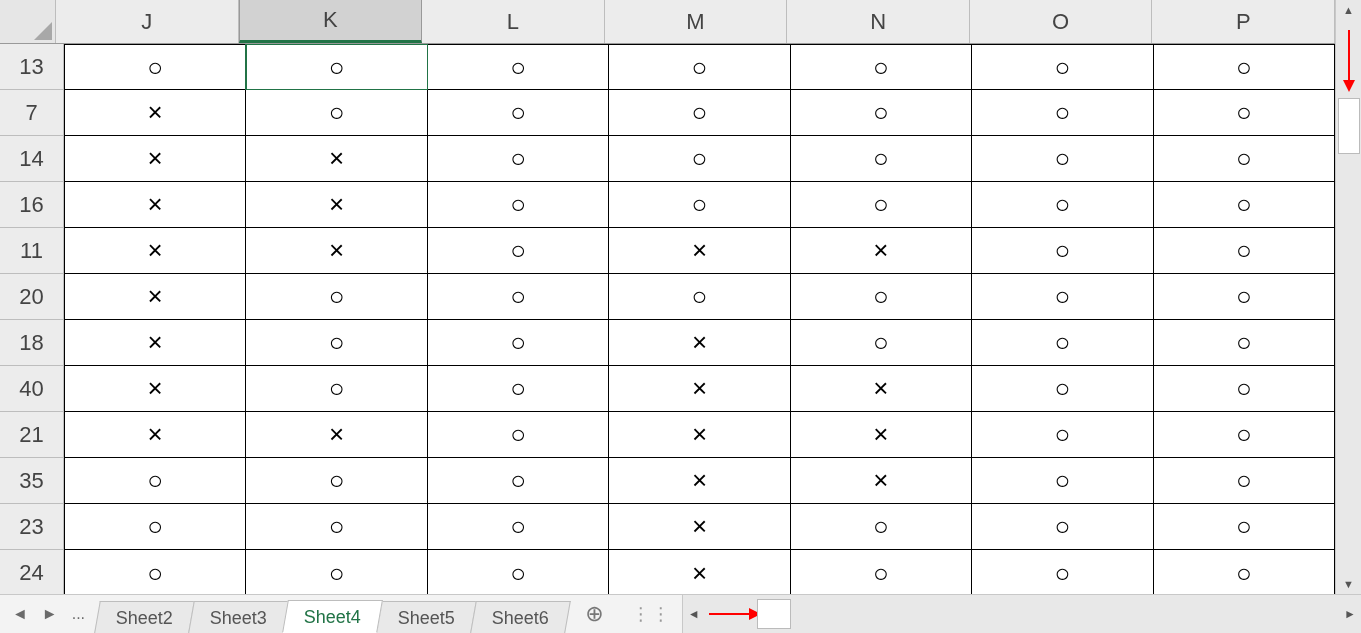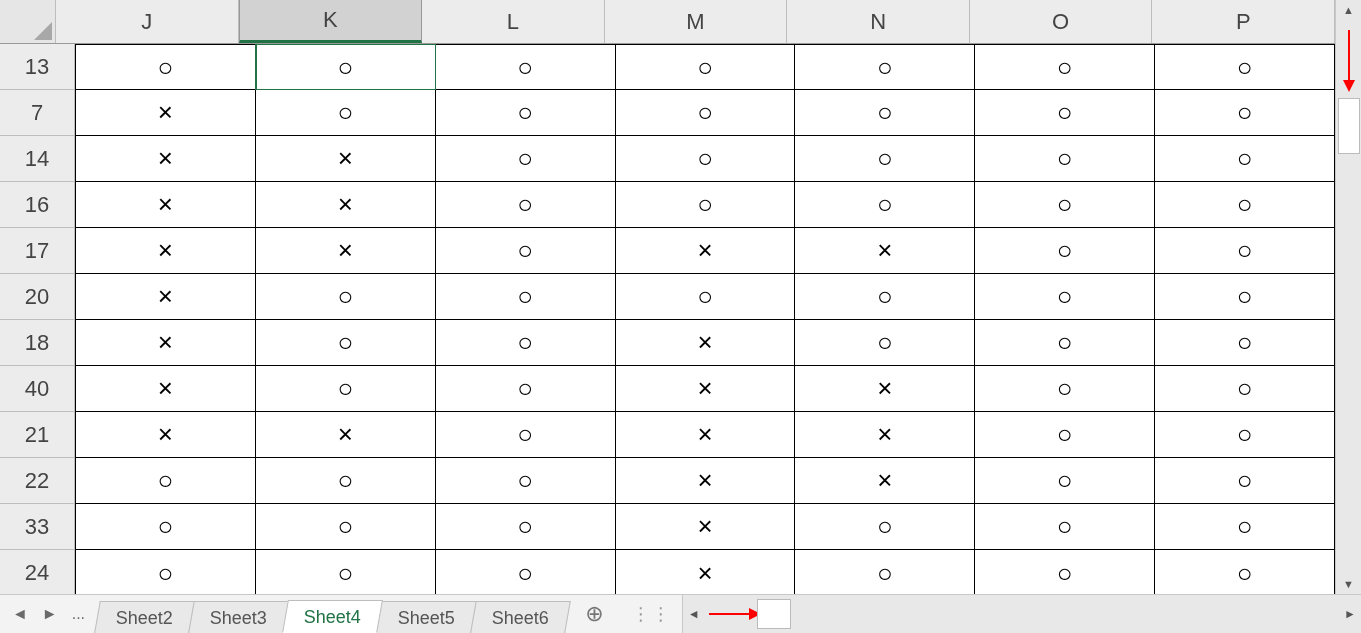--- a/index.html
+++ b/index.html
@@ -55,21 +55,21 @@
     background: #d2d2d2;
     border-bottom: 3px solid #217346;
     border-right: 1px solid #999;
     border-left: 1px solid #999;
   }
   .row {
     display: flex;
     height: 46px;
   }
   .row-head {
-    width: 75px;
+    width: 64px;
     background: #ececec;
     border-right: 1px solid #bdbdbd;
     border-bottom: 1px solid #bdbdbd;
     display: flex;
     align-items: center;
     justify-content: center;
     color: #444;
     font-size: 22px;
     cursor: pointer;
   }
@@ -277,21 +277,21 @@
         <div class="row-head">16</div>
         <div class="cell left-edge">×</div>
         <div class="cell">×</div>
         <div class="cell">○</div>
         <div class="cell">○</div>
         <div class="cell">○</div>
         <div class="cell">○</div>
         <div class="cell">○</div>
       </div>
       <div class="row">
-        <div class="row-head">17</div>
+        <div class="row-head">11</div>
         <div class="cell left-edge">×</div>
         <div class="cell">×</div>
         <div class="cell">○</div>
         <div class="cell">×</div>
         <div class="cell">×</div>
         <div class="cell">○</div>
         <div class="cell">○</div>
       </div>
       <div class="row">
         <div class="row-head">20</div>
@@ -327,31 +327,31 @@
         <div class="row-head">21</div>
         <div class="cell left-edge">×</div>
         <div class="cell">×</div>
         <div class="cell">○</div>
         <div class="cell">×</div>
         <div class="cell">×</div>
         <div class="cell">○</div>
         <div class="cell">○</div>
       </div>
       <div class="row">
-        <div class="row-head">22</div>
+        <div class="row-head">35</div>
         <div class="cell left-edge">○</div>
         <div class="cell">○</div>
         <div class="cell">○</div>
         <div class="cell">×</div>
         <div class="cell">×</div>
         <div class="cell">○</div>
         <div class="cell">○</div>
       </div>
       <div class="row">
-        <div class="row-head">33</div>
+        <div class="row-head">23</div>
         <div class="cell left-edge">○</div>
         <div class="cell">○</div>
         <div class="cell">○</div>
         <div class="cell">×</div>
         <div class="cell">○</div>
         <div class="cell">○</div>
         <div class="cell">○</div>
       </div>
       <div class="row">
         <div class="row-head">24</div>

